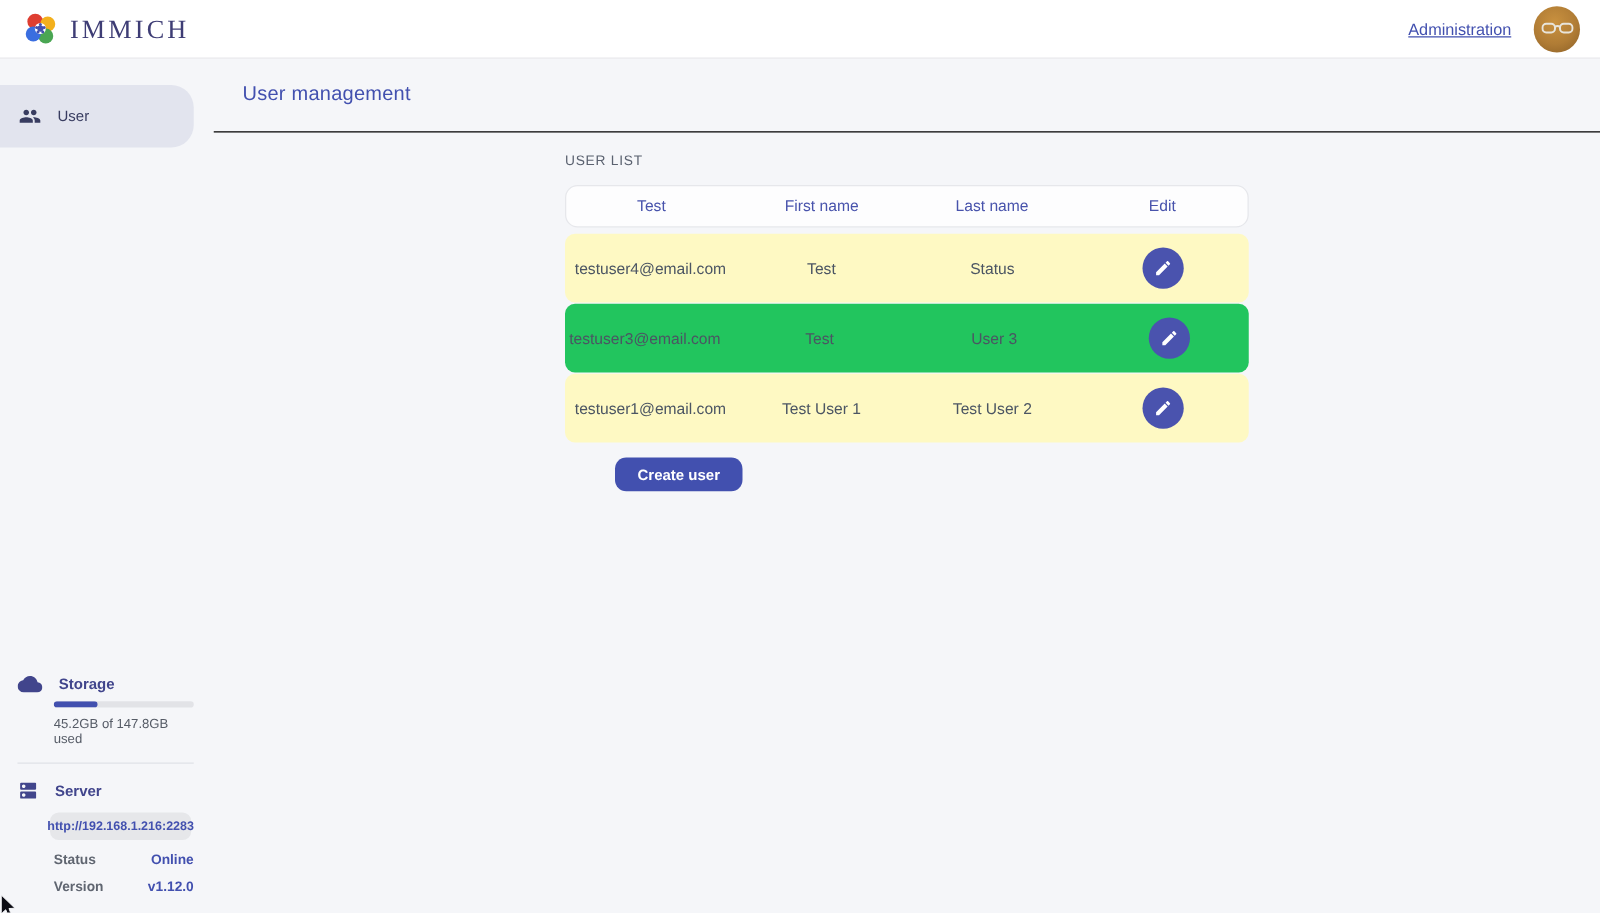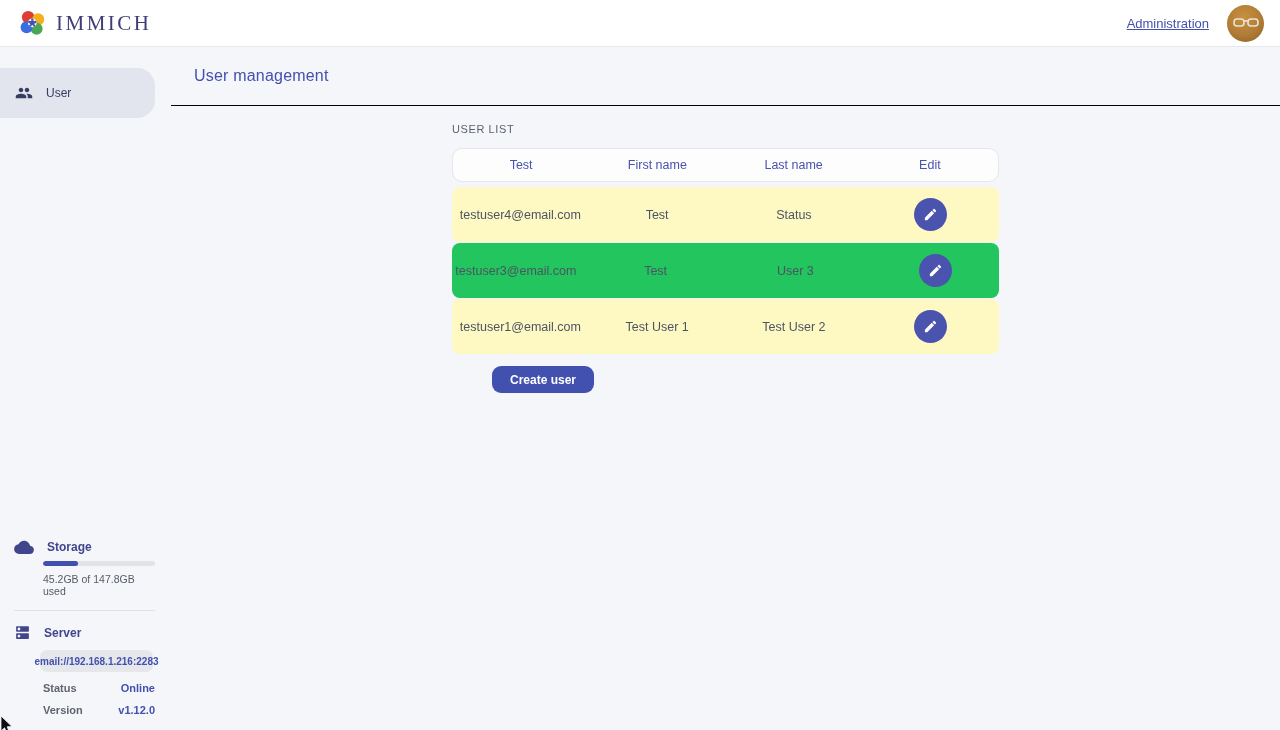--- a/index.html
+++ b/index.html
@@ -323,21 +323,21 @@
 
     <div class="side-section">
       <div class="side-section-head">
         <span style="display:flex;">
           <svg width="17" height="17" viewBox="0 0 24 24" fill="#41458c">
             <path d="M20 13H4c-.55 0-1 .45-1 1v6c0 .55.45 1 1 1h16c.55 0 1-.45 1-1v-6c0-.55-.45-1-1-1zM7 19c-1.1 0-2-.9-2-2s.9-2 2-2 2 .9 2 2-.9 2-2 2zM20 3H4c-.55 0-1 .45-1 1v6c0 .55.45 1 1 1h16c.55 0 1-.45 1-1V4c0-.55-.45-1-1-1zM7 9c-1.1 0-2-.9-2-2s.9-2 2-2 2 .9 2 2-.9 2-2 2z"></path>
           </svg>
         </span>
         <span class="side-section-title">Server</span>
       </div>
-      <div class="server-url-pill">email://192.168.1.216:2283</div>
+      <div class="server-url-pill">http://192.168.1.216:2283</div>
       <div class="kv-row">
         <span class="kv-label">Status</span>
         <span class="kv-value">Online</span>
       </div>
       <div class="kv-row">
         <span class="kv-label">Version</span>
         <span class="kv-value">v1.12.0</span>
       </div>
     </div>
     <div class="sidebar-bottom-pad"></div>

